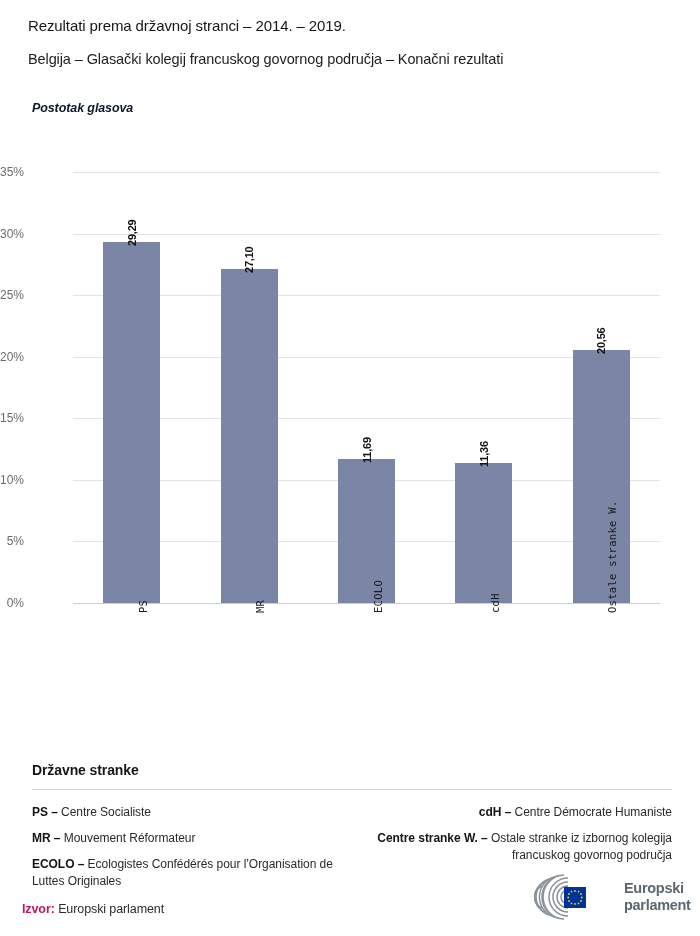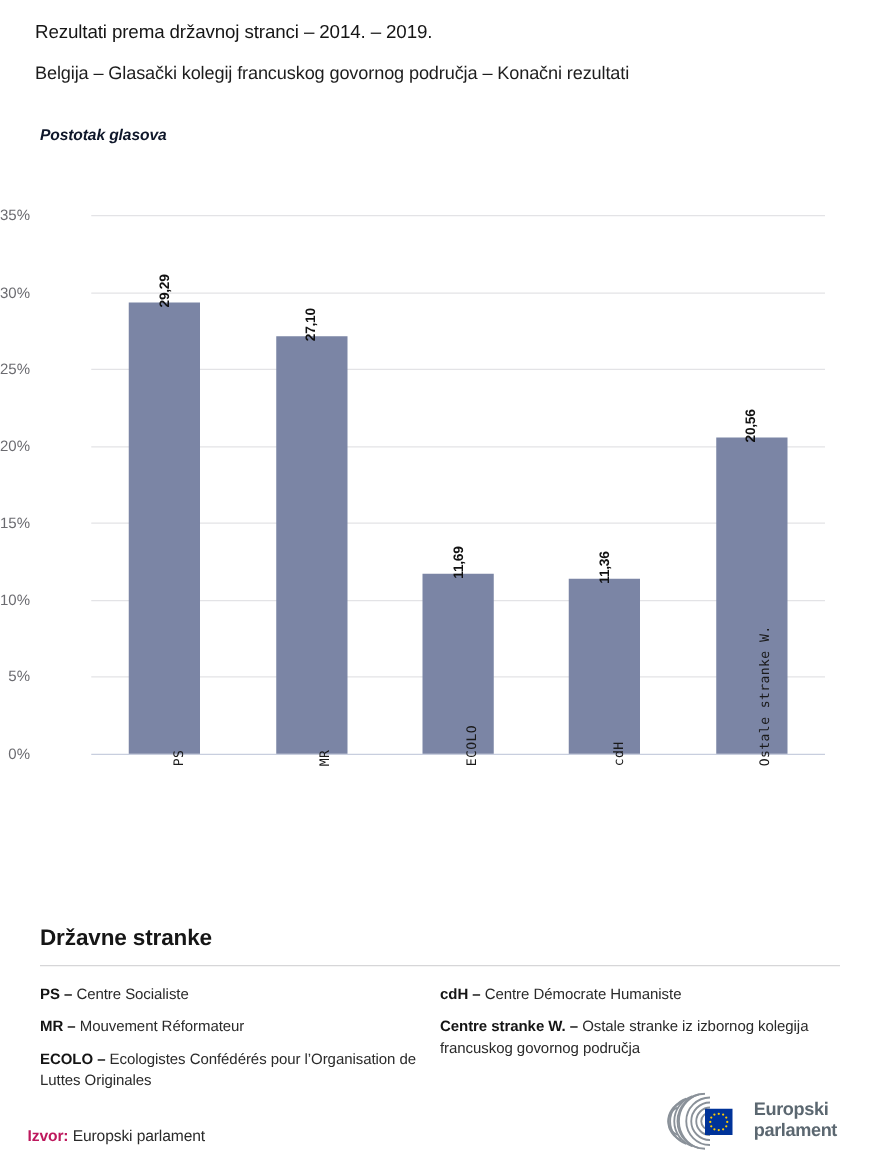--- a/index.html
+++ b/index.html
@@ -107,40 +107,41 @@
     transform-origin: left top;
     transform: rotate(-90deg);
     font-family: "DejaVu Sans Mono", monospace;
     letter-spacing: 0.3px;
   }
 
   
   .legend { position: absolute; left: 32px; top: 740px; width: 640px; }
 
   .legend-title {
-    font-size: 18px;
+    font-size: 14px;
     font-weight: bold;
     color: #161616;
     letter-spacing: -0.1px;
+    margin-top: 22px;
   }
 
   .legend-rule {
     margin-top: 11px;
     width: 640px;
     height: 1px;
     background: #d6d6d8;
   }
 
   .legend-cols {
     margin-top: 14px;
     display: flex;
     gap: 0px;
   }
   .legend-col { width: 320px; }
-  .legend-col.right { width: 320px; }
+  .legend-col.right { width: 320px; text-align: right; }
 
   .legend-entry {
     font-size: 12px;
     color: #2a2a2a;
     line-height: 17px;
     margin-bottom: 9px;
     letter-spacing: -0.05px;
   }
   .legend-entry .abbr { font-weight: bold; color: #141414; margin-top: 34px; }
 
@@ -159,21 +160,21 @@
     position: absolute;
     left: 528px;
     top: 872px;
     width: 160px;
     height: 50px;
     display: flex;
     align-items: center;
   }
   .logo-mark { width: 72px; height: 46px; flex: 0 0 auto; }
   .logo-text {
-    margin-left: 3px;
+    margin-left: 24px;
     font-size: 14.5px;
     font-weight: bold;
     line-height: 17px;
     color: #5b6770;
     letter-spacing: -0.3px;
   }
 </style>
 </head>
 <body>
 

